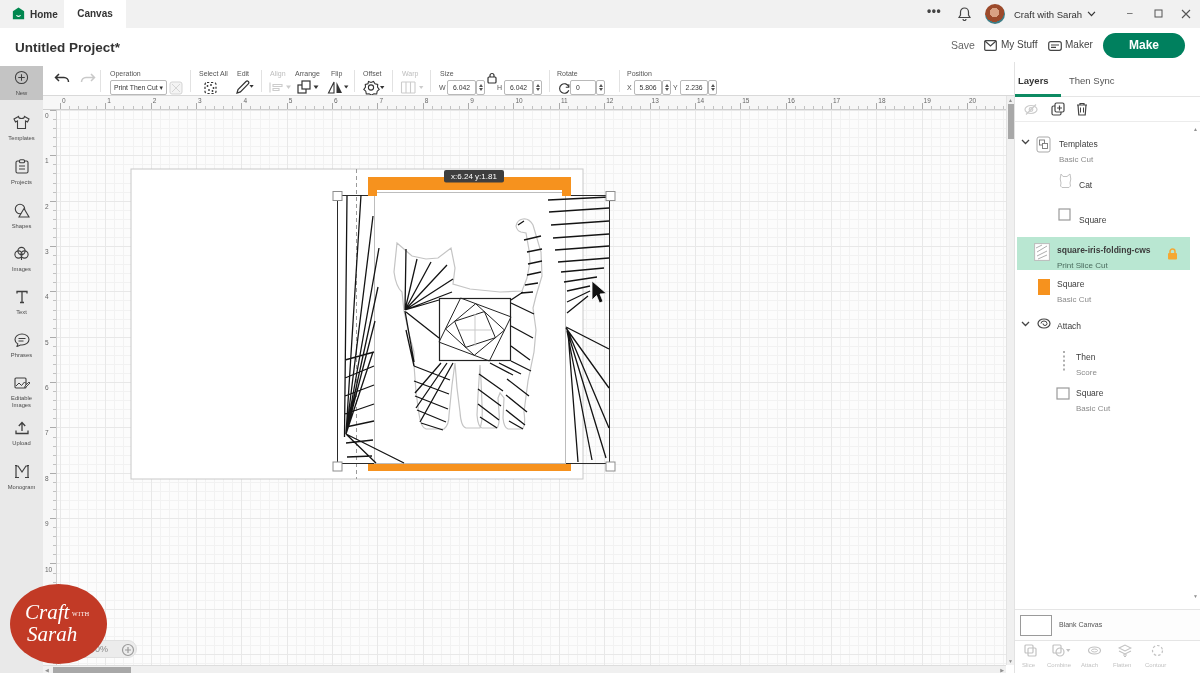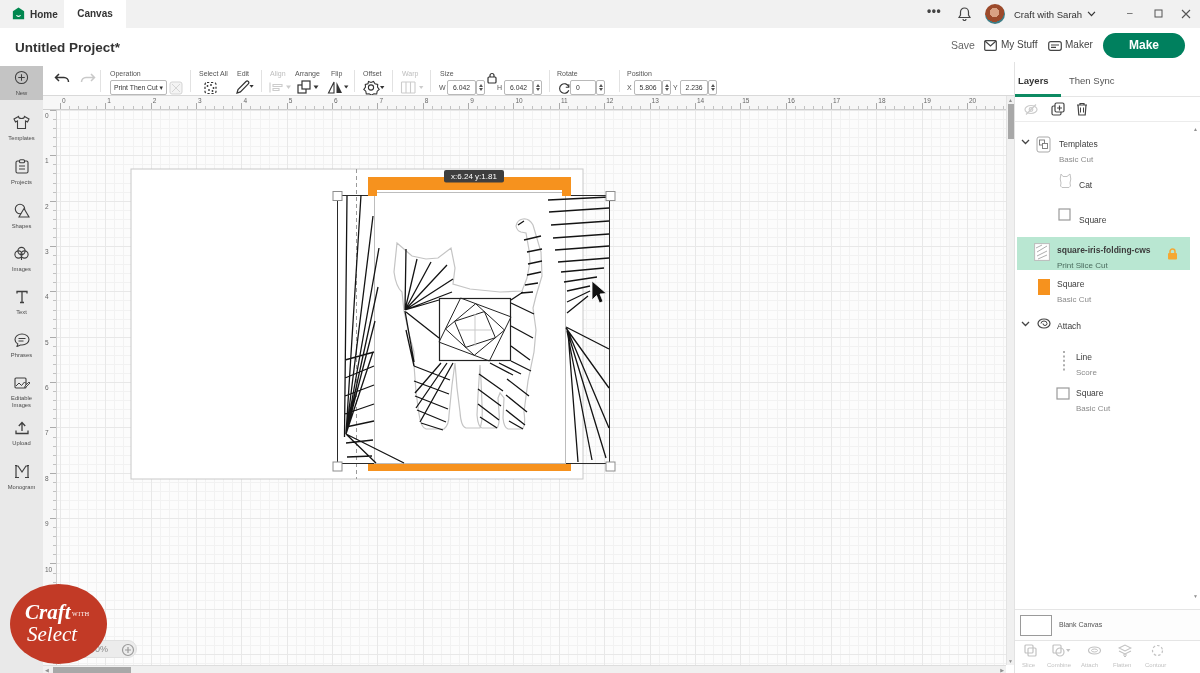--- a/index.html
+++ b/index.html
@@ -391,21 +391,21 @@
         <path d="M1 1 L4.5 4.5 L8 1" fill="none" stroke="#444" stroke-width="1.3"></path>
       </svg>
 <svg class="abs" style="left:22px;top:256px" width="14" height="11" viewBox="0 0 14 11">
         <ellipse cx="7" cy="5.5" rx="6" ry="4.5" fill="none" stroke="#444" stroke-width="1.2"></ellipse>
         <path d="M4 5.5 a3 2.5 0 0 1 6 0 a2 2 0 0 1 -4 0" fill="none" stroke="#444" stroke-width="1"></path>
       </svg>
 <div class="lrow" style="left:42px;top:256px"><span class="lt">Attach</span></div>
       <svg class="abs" style="left:47px;top:288px" width="4" height="22" viewBox="0 0 4 22">
         <path d="M2 1 V21" stroke="#9a9a9a" stroke-width="1.6" stroke-dasharray="2 2.4"></path>
       </svg>
-<div class="lrow" style="left:61px;top:287px"><span class="lt">Line</span><br><span class="ls">Score</span></div>
+<div class="lrow" style="left:61px;top:287px"><span class="lt">Then</span><br><span class="ls">Score</span></div>
       <svg class="abs" style="left:41px;top:325px" width="14" height="13" viewBox="0 0 14 13">
         <rect x="1" y="1" width="12" height="11" fill="#fff" stroke="#9a9a9a" stroke-width="1.2"></rect>
       </svg>
 <div class="lrow" style="left:61px;top:323px"><span class="lt">Square</span><br><span class="ls">Basic Cut</span></div>
  <span class="sarr" id="rsb" style="top:64px;right:2px">▲</span>
  <span class="sarr" style="top:531px;right:2px;position:absolute">▼</span>
  <div id="blankrow">
   <div class="abs" style="left:5px;top:5px;width:32px;height:21px;background:#fff;border:1.5px solid #9a9a9a"></div>
   <span class="abs" style="left:44px;top:11px;font-size:7px;color:#555">Blank Canvas</span>
  </div>
@@ -438,17 +438,17 @@
 </div>
 
 <div id="zoompill">
       <span id="zoomtxt">100%</span>
  <svg class="abs" style="left:48px;top:2px" width="14" height="14" viewBox="0 0 14 14">
         <circle cx="7" cy="7" r="5.5" fill="none" stroke="#9a9a9a" stroke-width="1.2"></circle>
         <path d="M7 4 v6 M4 7 h6" stroke="#9a9a9a" stroke-width="1.2"></path>
       </svg>
 </div>
 <div id="logo">
- <span class="lgt" style="left:15px;top:16px;font-size:21px;font-weight:bold;">Craft</span>
+ <span class="lgt" style="left:15px;top:16px;font-size:21px;">Craft</span>
  <span class="lgt" style="left:62px;top:27px;font-size:6px;font-style:normal;letter-spacing:.5px">WITH</span>
- <span class="lgt" style="left:17px;top:38px;font-size:21px;">Select</span>
+ <span class="lgt" style="left:17px;top:38px;font-size:21px;">Sarah</span>
 </div>
 
 </div>
 </body></html>

